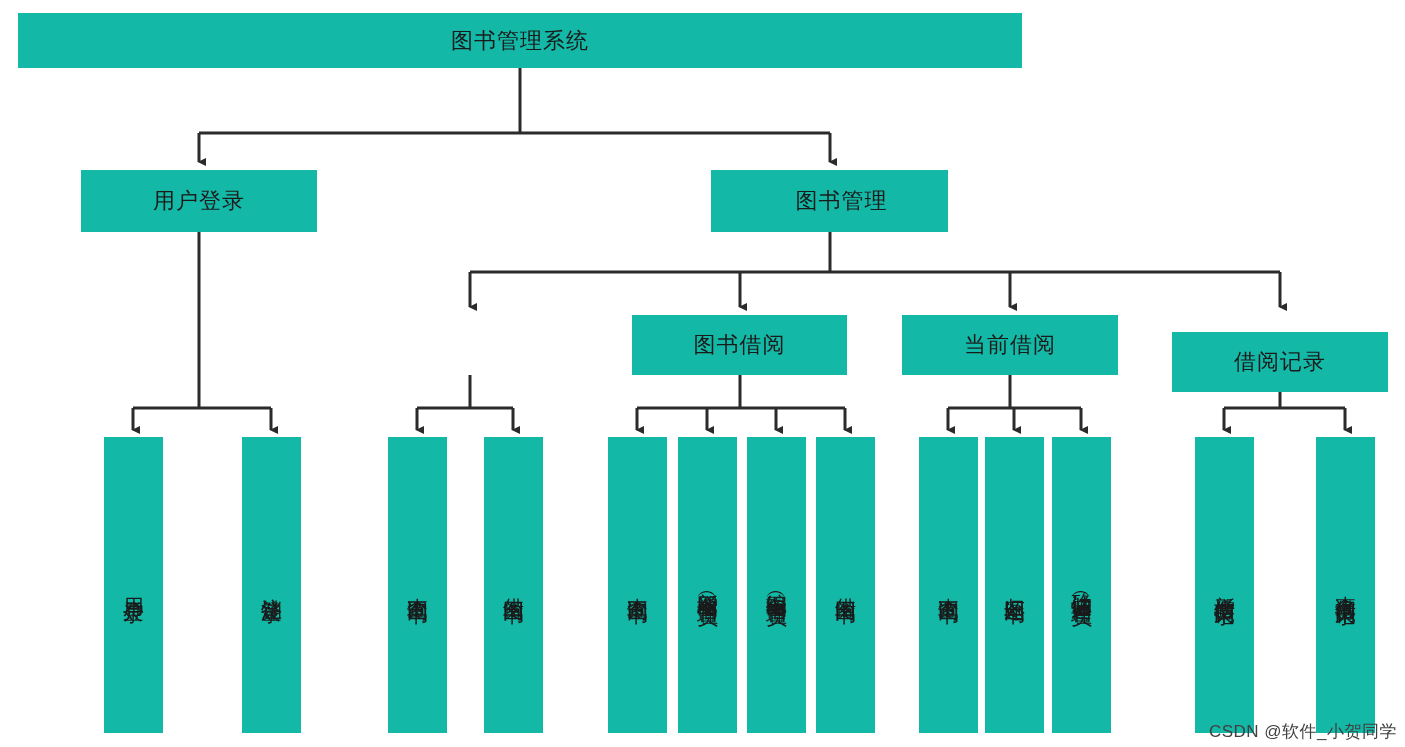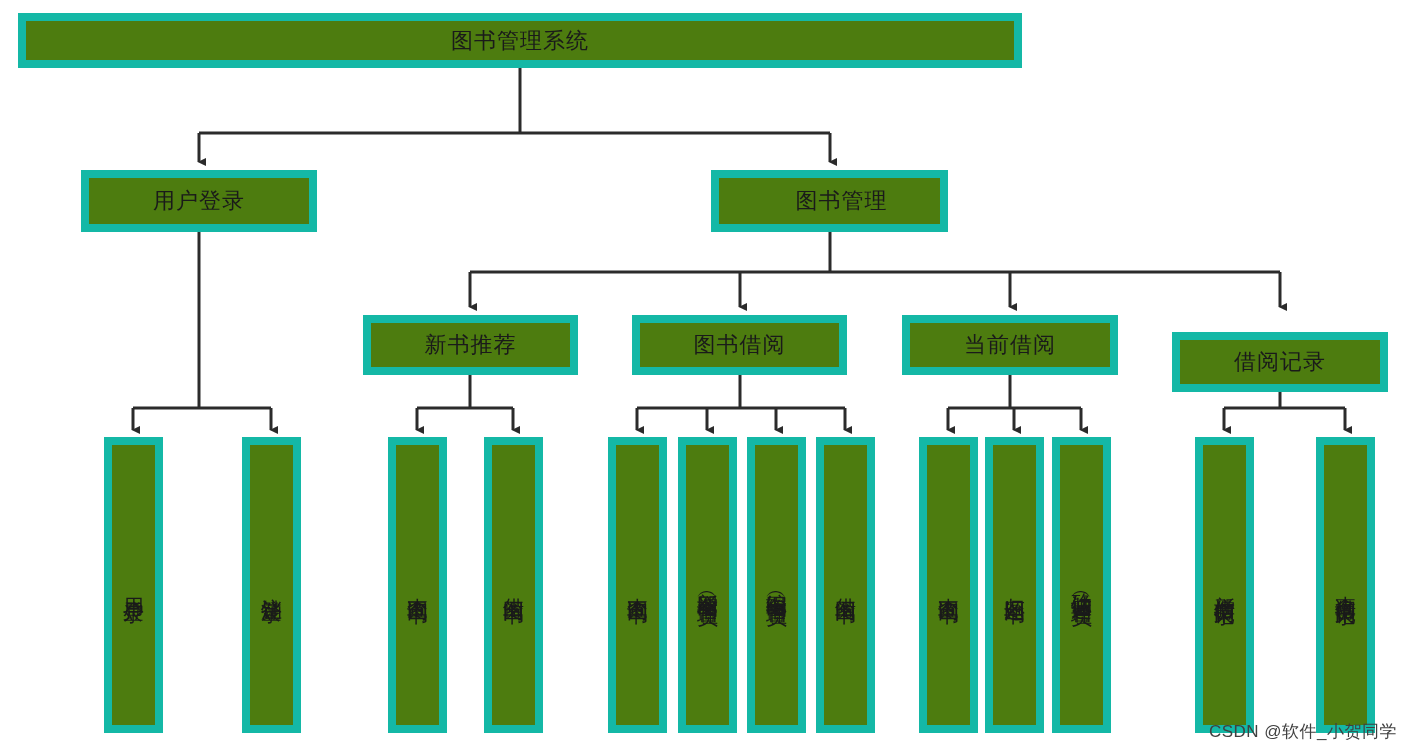--- a/index.html
+++ b/index.html
@@ -20,21 +20,21 @@
     left: 0;
     top: 0;
     width: 1405px;
     height: 747px;
     pointer-events: none;
   }
   .node {
     position: absolute;
     box-sizing: border-box;
     border: 8px solid #14b8a6;
-    background: #4d7c0f;
+    background: #14b8a6;
     display: flex;
     align-items: center;
     justify-content: center;
     color: #1a1a1a;
   }
   .node.horiz {
     font-size: 22px;
     letter-spacing: 1px;
   }
   .node.vert {
@@ -127,23 +127,20 @@
     <span class="hlabel">图书管理系统</span>
   </div>
 
   <div class="node horiz" style="left:81px; top:170px; width:236px; height:62px;">
     <span class="hlabel">用户登录</span>
   </div>
   <div class="node horiz" style="left:711px; top:170px; width:237px; height:62px;padding-left:24px;">
     <span class="hlabel">图书管理</span>
   </div>
 
-  <div class="node horiz" style="left:363px; top:315px; width:215px; height:60px;">
-    <span class="hlabel">新书推荐</span>
-  </div>
   <div class="node horiz" style="left:632px; top:315px; width:215px; height:60px;">
     <span class="hlabel">图书借阅</span>
   </div>
   <div class="node horiz" style="left:902px; top:315px; width:216px; height:60px;">
     <span class="hlabel">当前借阅</span>
   </div>
   <div class="node horiz" style="left:1172px; top:332px; width:216px; height:60px;">
     <span class="hlabel">借阅记录</span>
   </div>
 

